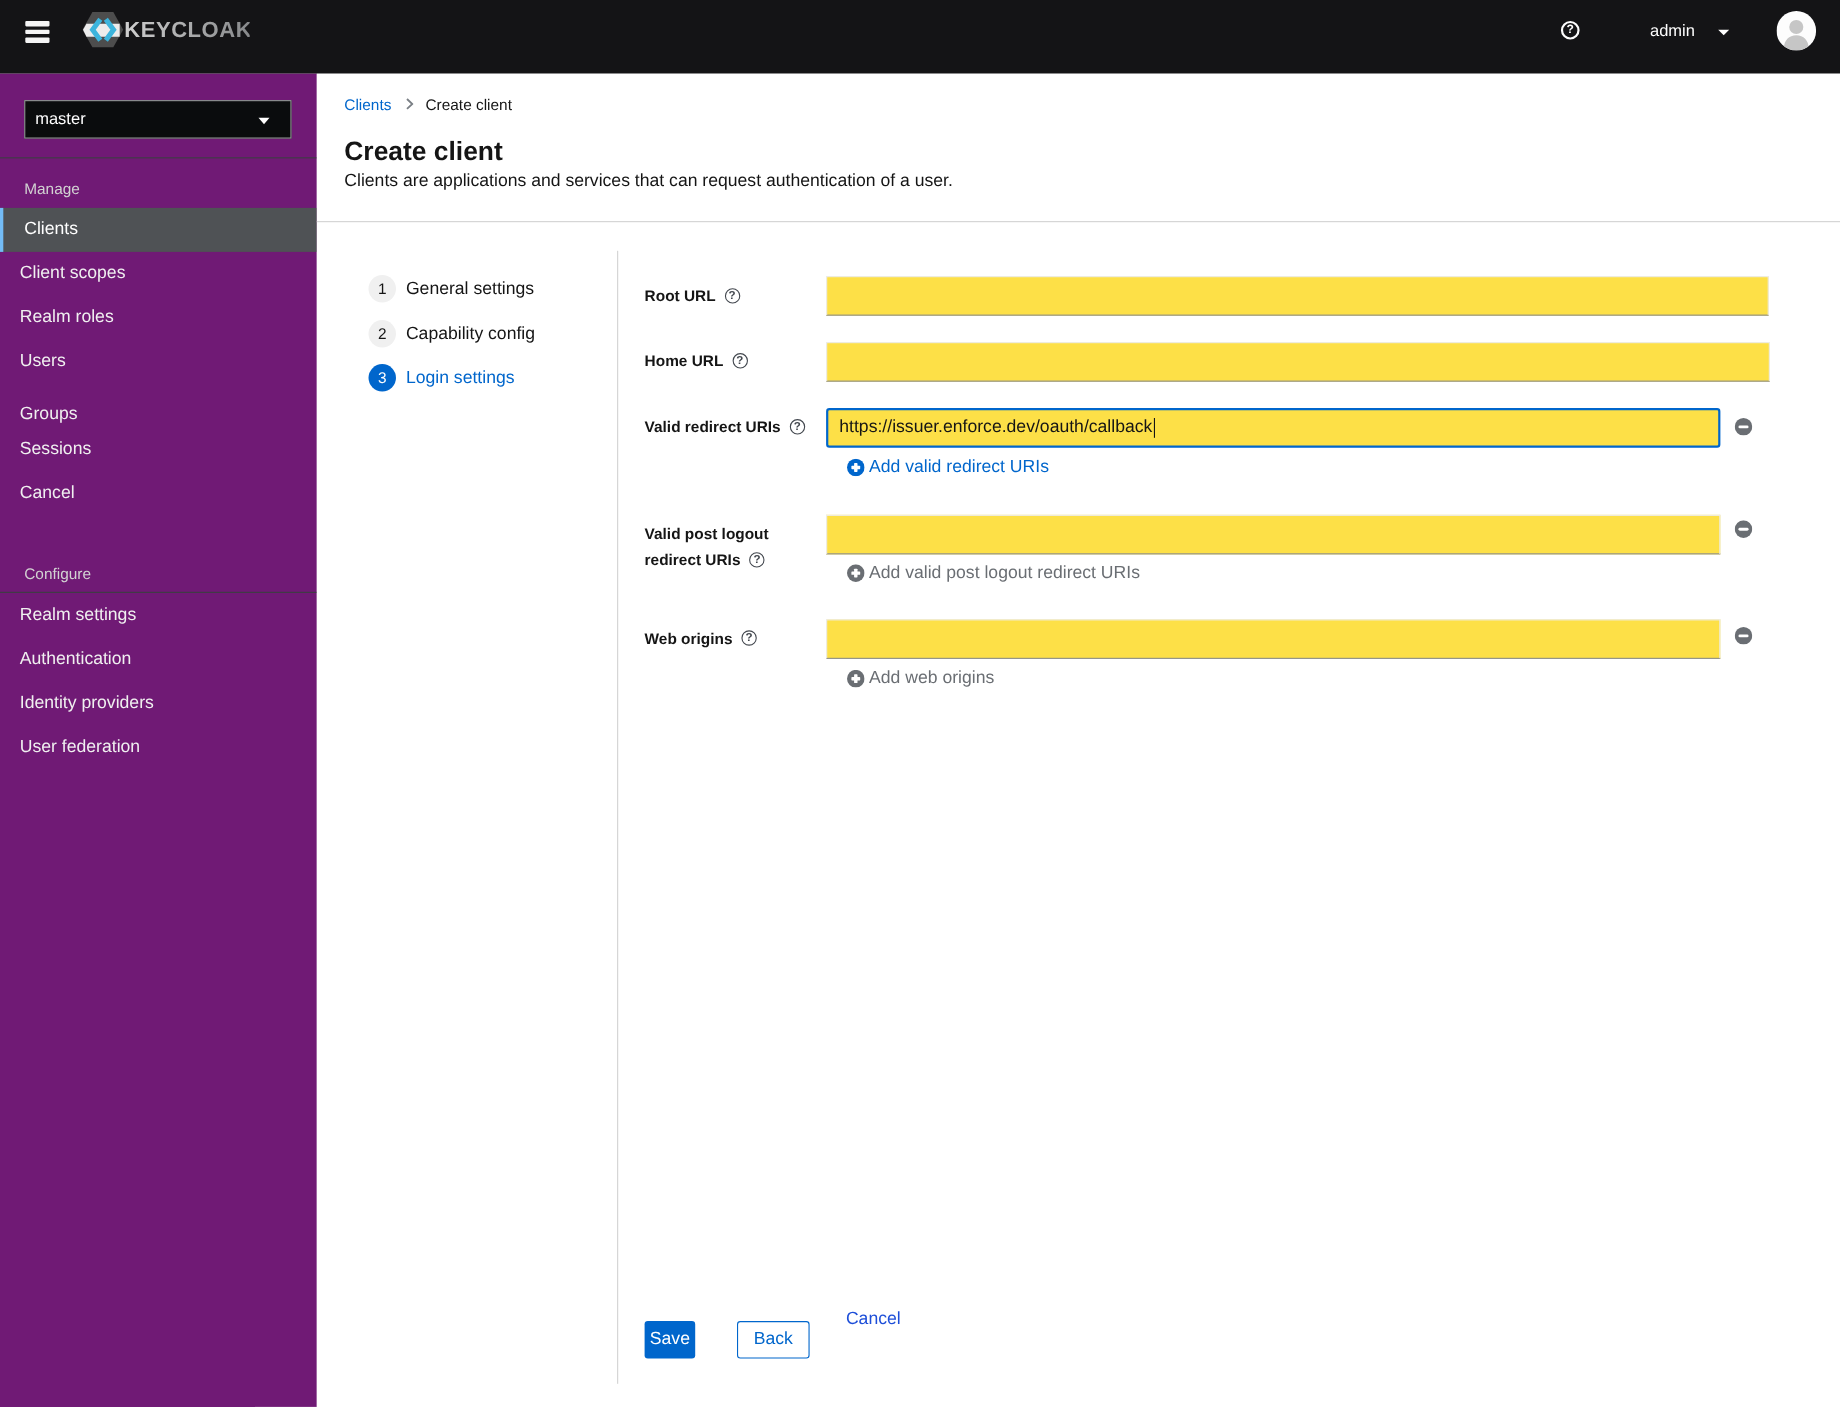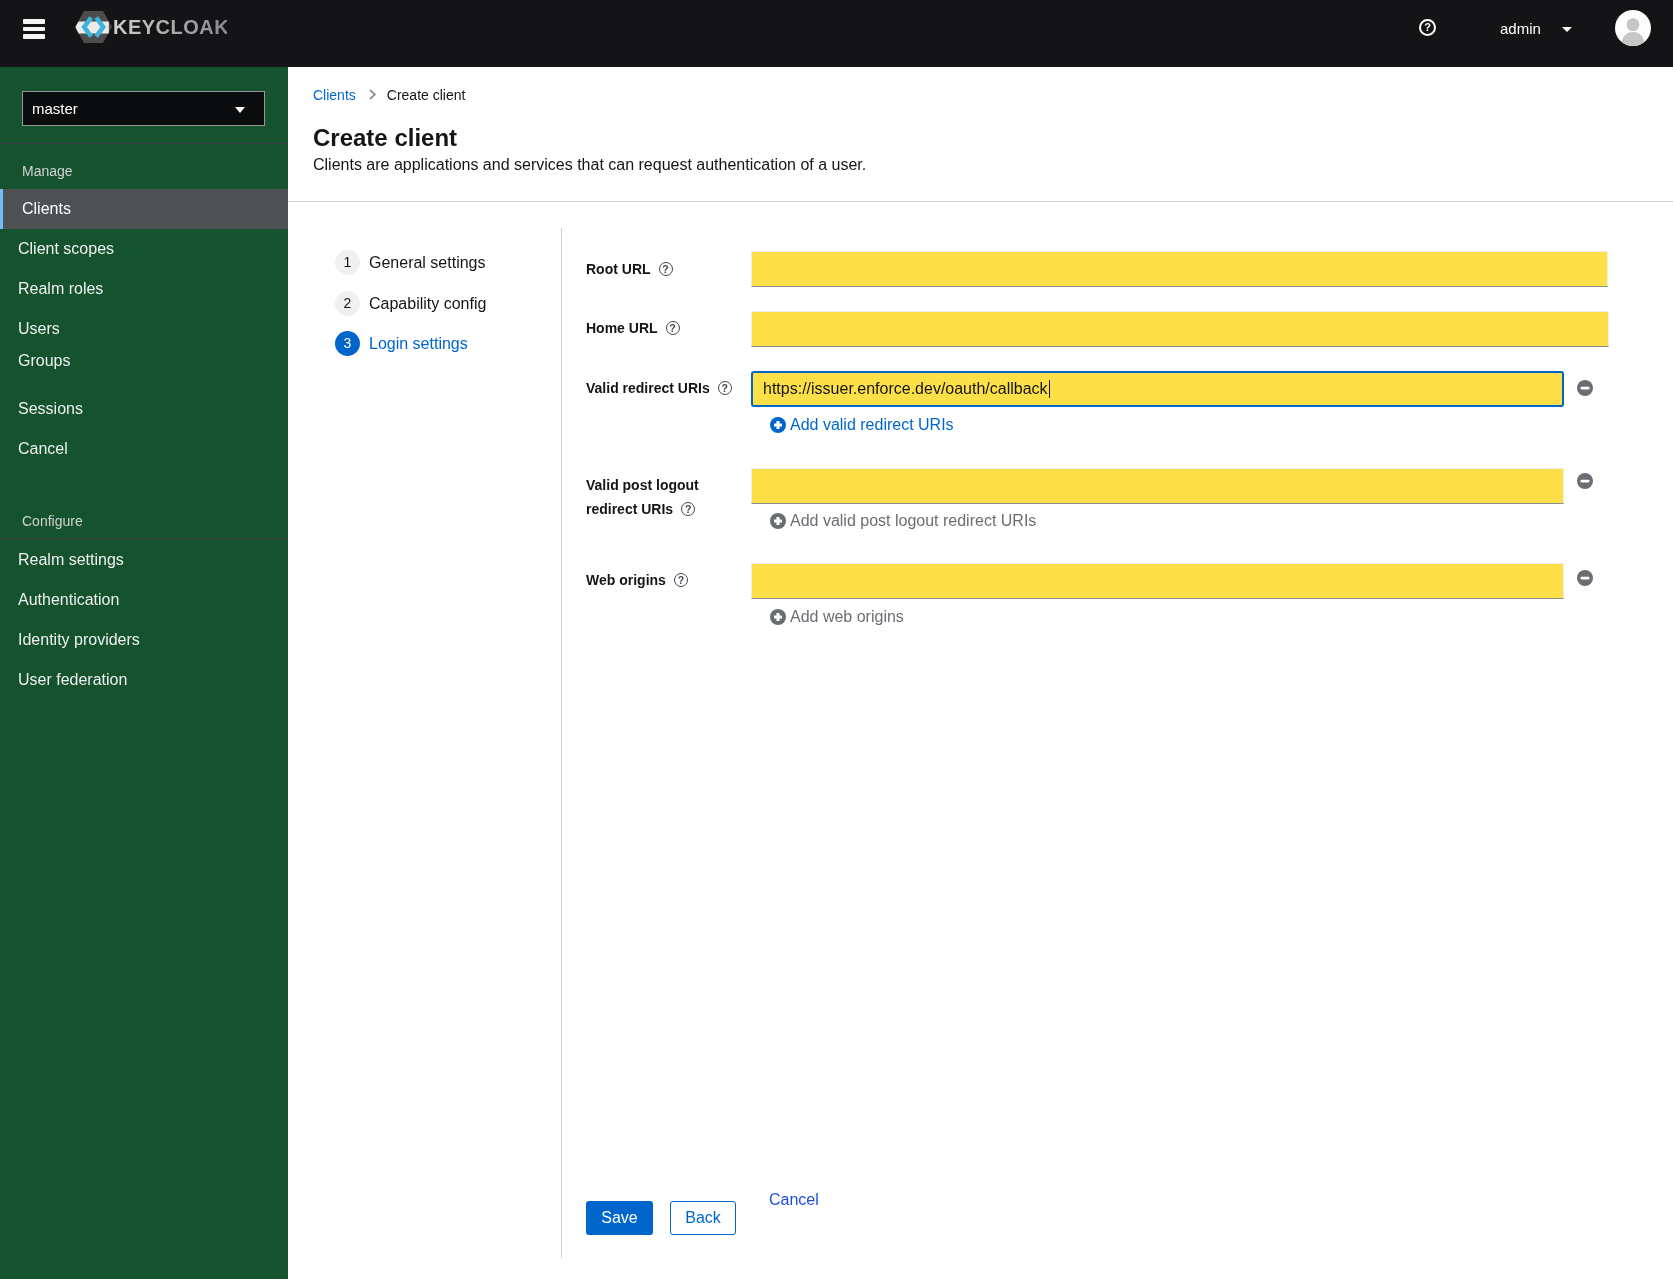--- a/index.html
+++ b/index.html
@@ -6,21 +6,21 @@
 html,body { width:1673px; height:1279px; overflow:hidden; background:#fff;
   font-family:"Liberation Sans", sans-serif; }
 
 #masthead { position:absolute; left:0; top:0; width:1673px; height:67px; background:#141416; }
 #burger { position:absolute; left:23px; top:19px; width:22px; height:20px; }
 #burger div { position:absolute; left:0; width:22px; height:4.5px; border-radius:1px; background:#f5f5f5; }
 #helpIcon { position:absolute; left:1419px; top:19px; width:17px; height:17px; border:2px solid #fdfdfd; border-radius:50%; color:#fdfdfd; font-size:11px; font-weight:700; text-align:center; line-height:13px; }
 #adminTxt { position:absolute; left:1500px; top:20px; color:#fff; font-size:15px; }
 #adminCaret { position:absolute; left:1562px; top:27px; width:0; height:0; border-left:5.5px solid transparent; border-right:5.5px solid transparent; border-top:5.5px solid #fff; }
 
-#sidebar { position:absolute; left:0; top:67px; width:288px; height:1212px; background:#14532d; }
+#sidebar { position:absolute; left:0; top:67px; width:288px; height:1212px; background:#701a75; }
 #realmSel { position:absolute; left:22px; top:24px; width:243px; height:35px; background:#0a0c0d; border:1px solid #969899; color:#fff; font-size:15px; line-height:33px; padding-left:9px; }
 #realmCaret { position:absolute; left:212px; top:15px; width:0; height:0; border-left:5px solid transparent; border-right:5px solid transparent; border-top:6px solid #fff; }
 .sideDiv { position:absolute; left:0; width:288px; height:1px; background:#3c3f42; }
 .navTitle { position:absolute; left:22px; color:#d2d2d2; font-size:14px; }
 .navItem { position:absolute; left:0; width:288px; height:40px; color:#f0f0f0; font-size:16px; line-height:40px; padding-left:18px; }
 .navItem.current { background:#4f5255; border-left:3px solid #73bcf7; padding-left:19px; color:#fff; }
 
 #content { position:absolute; left:288px; top:67px; width:1385px; height:1212px; background:#fff; }
 #crumb { position:absolute; left:25px; top:20px; font-size:14px; color:#151515; }
 #crumb a { color:#0066cc; text-decoration:none; }
@@ -39,21 +39,21 @@
 .flabel { position:absolute; font-size:14px; font-weight:700; color:#151515; display:flex; align-items:center; }
 .qmark { display:inline-block; width:14px; height:14px; border:1.4px solid #42474e; border-radius:50%; color:#42474e; font-size:10.5px; font-weight:700; text-align:center; line-height:12px; margin-left:8px; }
 .tinput { position:absolute; left:463px; height:36px; background:#fde047; border:1px solid #ededed; border-bottom-color:#8a8d90; font-size:16px; color:#151515; padding:0 10px; display:flex; align-items:center; }
 .tinput.focused { border:2px solid #0066cc; border-radius:3px; }
 .minusBtn { position:absolute; left:1289px; }
 .addRow { position:absolute; display:flex; align-items:center; font-size:16px; }
 .addRow .txt { margin-left:4px; }
 .addRow.blue { color:#0066cc; }
 .addRow.grey { color:#6a6e73; }
 
-#saveBtn { position:absolute; left:298px; top:1134px; width:67px; height:34px; background:#0066cc; color:#fff; font-size:16px; border-radius:3px; text-align:center; line-height:34px; }
+#saveBtn { position:absolute; left:298px; top:1134px; width:46px; height:34px; background:#0066cc; color:#fff; font-size:16px; border-radius:3px; text-align:center; line-height:34px; }
 #backBtn { position:absolute; left:382px; top:1134px; width:66px; height:34px; background:#fff; color:#0066cc; font-size:16px; border:1px solid #0066cc; border-radius:3px; text-align:center; line-height:32px; }
 #cancelLnk { position:absolute; left:481px; top:1124px; color:#1d4ed8; font-size:16px; }
 </style>
 </head>
 <body>
 <div id="masthead">
   <div id="burger">
       <div style="top:0px"></div>
       <div style="top:7.6px"></div>
       <div style="top:15.2px"></div>
@@ -89,21 +89,21 @@
 </div>
 
 <div id="sidebar">
   <div id="realmSel">master<div id="realmCaret"></div></div>
   <div class="sideDiv" style="top:76px"></div>
   <div class="navTitle" style="top:96px">Manage</div>
   <div class="navItem current" style="top:122px">Clients</div>
   <div class="navItem" style="top:162px">Client scopes</div>
   <div class="navItem" style="top:202px">Realm roles</div>
   <div class="navItem" style="top:242px">Users</div>
-  <div class="navItem" style="top:274px">Groups</div>
+  <div class="navItem" style="top:290px">Groups</div>
   <div class="navItem" style="top:322px">Sessions</div>
   <div class="navItem" style="top:362px">Cancel</div>
   <div class="navTitle" style="top:446px">Configure</div>
   <div class="sideDiv" style="top:471px"></div>
   <div class="navItem" style="top:513px">Authentication</div>
   <div class="navItem" style="top:473px">Realm settings</div>
   <div class="navItem" style="top:553px">Identity providers</div>
   <div class="navItem" style="top:593px">User federation</div>
 </div>
 

